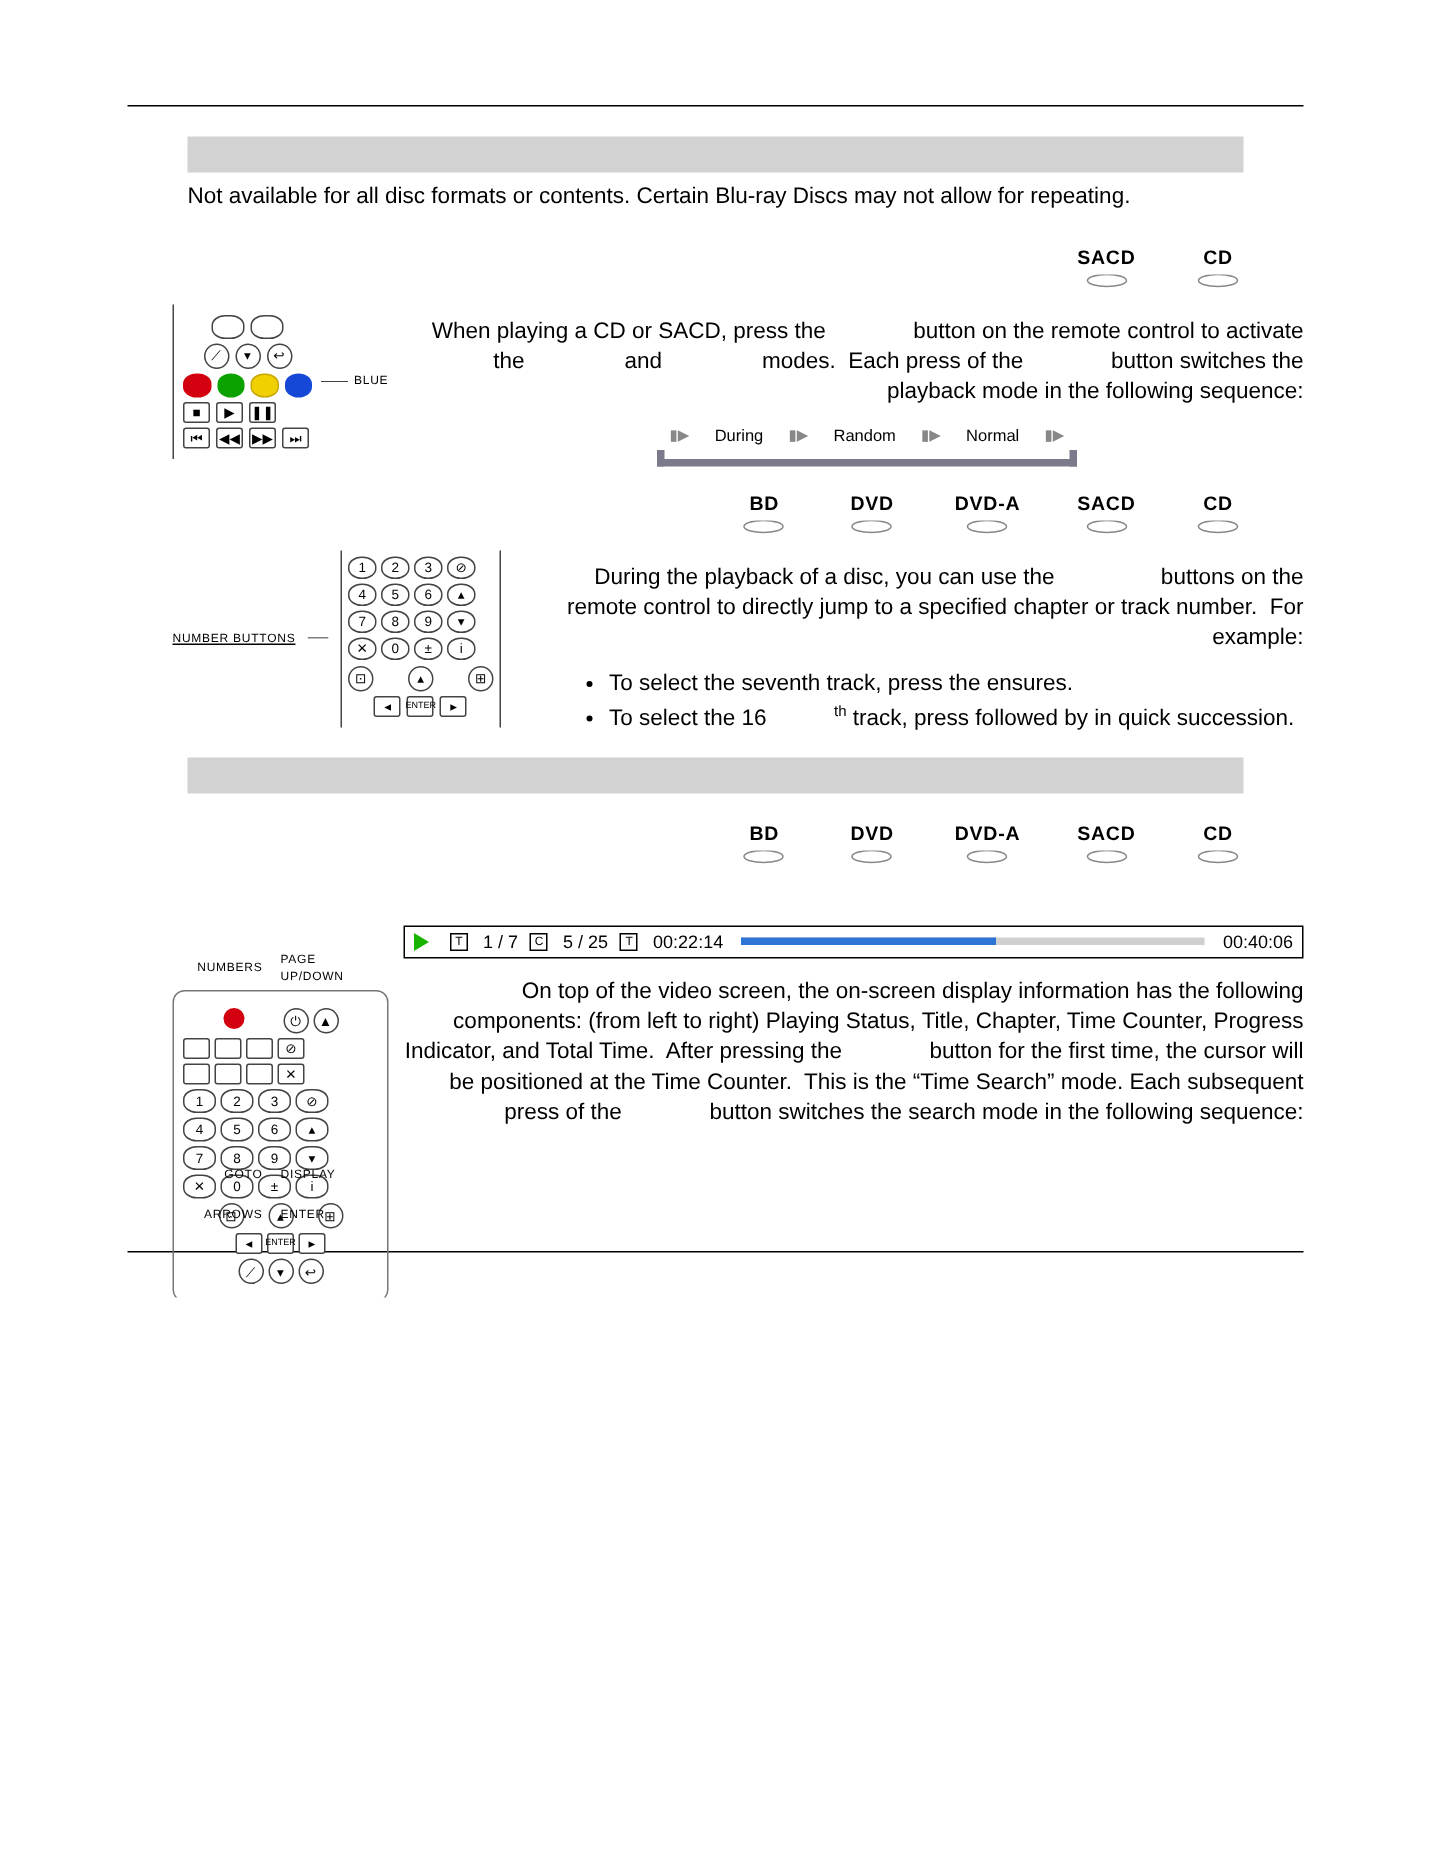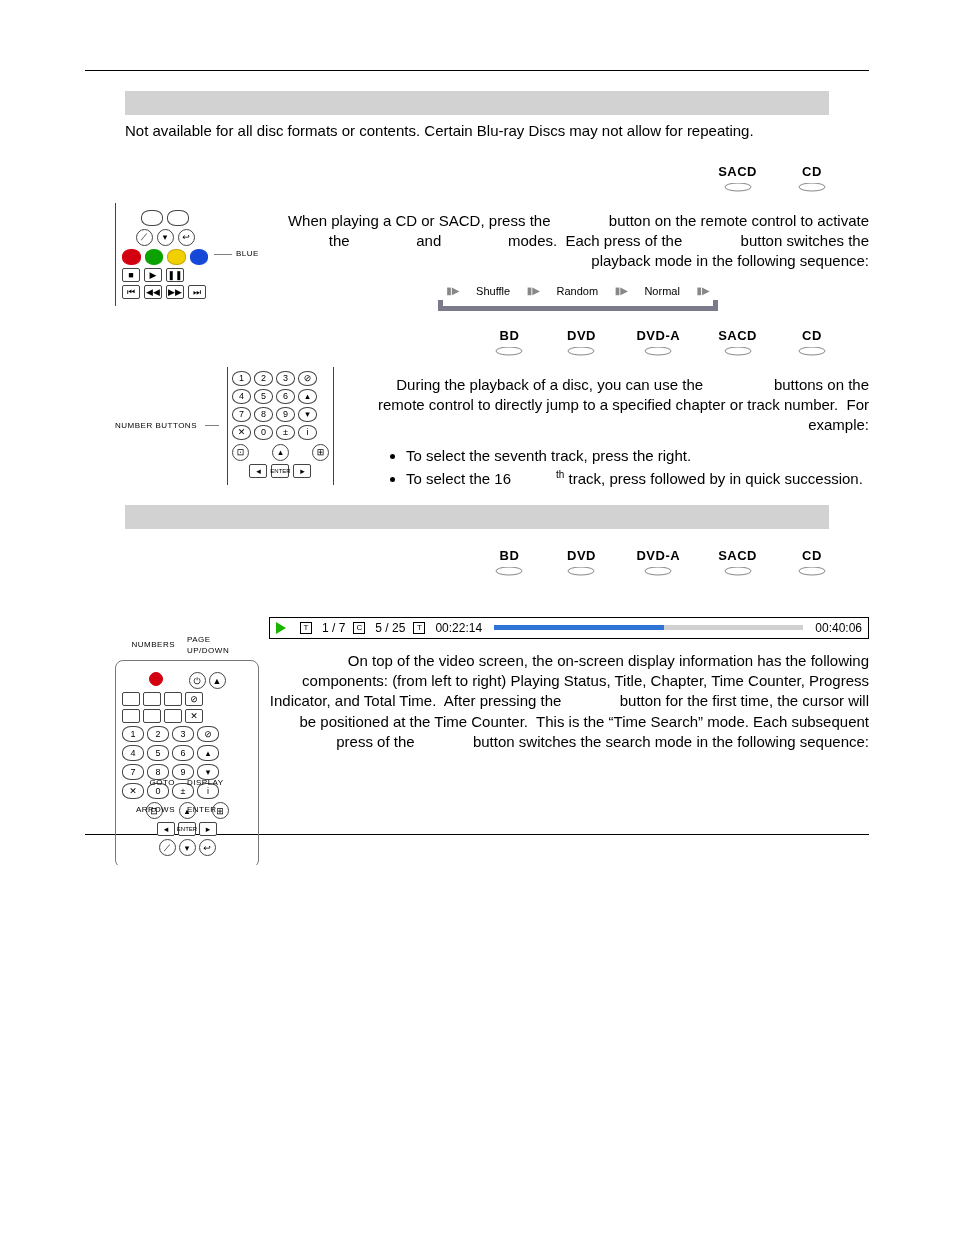--- a/index.html
+++ b/index.html
@@ -206,21 +206,21 @@
             </svg>
           <span class="lbl-callout">BLUE</span>
         </div>
       </div>
     </div>
     <div class="col-text">
       <p class="body-para" style="white-space:pre-wrap;">When playing a CD or SACD, press the              button on the remote control to activate the                and                modes.  Each press of the              button switches the playback mode in the following sequence:</p>
       <div class="seq-wrap">
         <div class="seq-top">
           <span class="arrow">▮▶</span>
-          <span>Shuffle</span>
+          <span>During</span>
           <span class="arrow">▮▶</span>
           <span>Random</span>
           <span class="arrow">▮▶</span>
           <span>Normal</span>
           <span class="arrow">▮▶</span>
         </div>
         <div class="seq-underline"></div>
       </div>
     </div>
   </div>
@@ -239,21 +239,21 @@
     <div class="fmt"><span>SACD</span><svg width="34" height="10">
           <ellipse cx="17" cy="4" rx="13" ry="4" fill="none" stroke="#888"></ellipse>
         </svg></div>
     <div class="fmt"><span>CD</span><svg width="34" height="10">
           <ellipse cx="17" cy="4" rx="13" ry="4" fill="none" stroke="#888"></ellipse>
         </svg></div>
   </div>
 
   <div class="section numbers">
     <div class="col-diagram" style="display:flex;align-items:center;gap:8px;">
-      <span class="lbl-callout" style="">NUMBER
+      <span class="lbl-callout" style="text-decoration:underline;">NUMBER
 BUTTONS</span>
       <svg width="14" height="1">
           <line x1="0" y1="0" x2="14" y2="0" stroke="#000"></line>
         </svg>
       <div style="border-left:1px solid #444;border-right:1px solid #444;padding:4px;">
         <div class="numpad">
           <span class="rbtn oval">1</span>
             <span class="rbtn oval">2</span>
             <span class="rbtn oval">3</span>
             <span class="rbtn oval">⊘</span>
@@ -281,21 +281,21 @@
           <span class="rbtn sq">◂</span>
           <span class="rbtn sq" style="font-size:6px;">ENTER</span>
           <span class="rbtn sq">▸</span>
         </div>
       </div>
     </div>
     <div class="col-text">
       <p class="body-para" style="white-space:pre-wrap;">During the playback of a disc, you can use the                 buttons on the remote control to directly jump to a specified chapter or track number.  For example:</p>
       <ul class="bullets">
         <li>
-          <span>To select the seventh track, press the </span><span> right.</span>
+          <span>To select the seventh track, press the </span><span> ensures.</span>
         </li>
         <li>
           <span>To select the 16</span><sup>th</sup><span> track, press        followed by        in quick succession.</span>
         </li>
       </ul>
     </div>
   </div>
 
   <div class="note-bar"></div>
 

